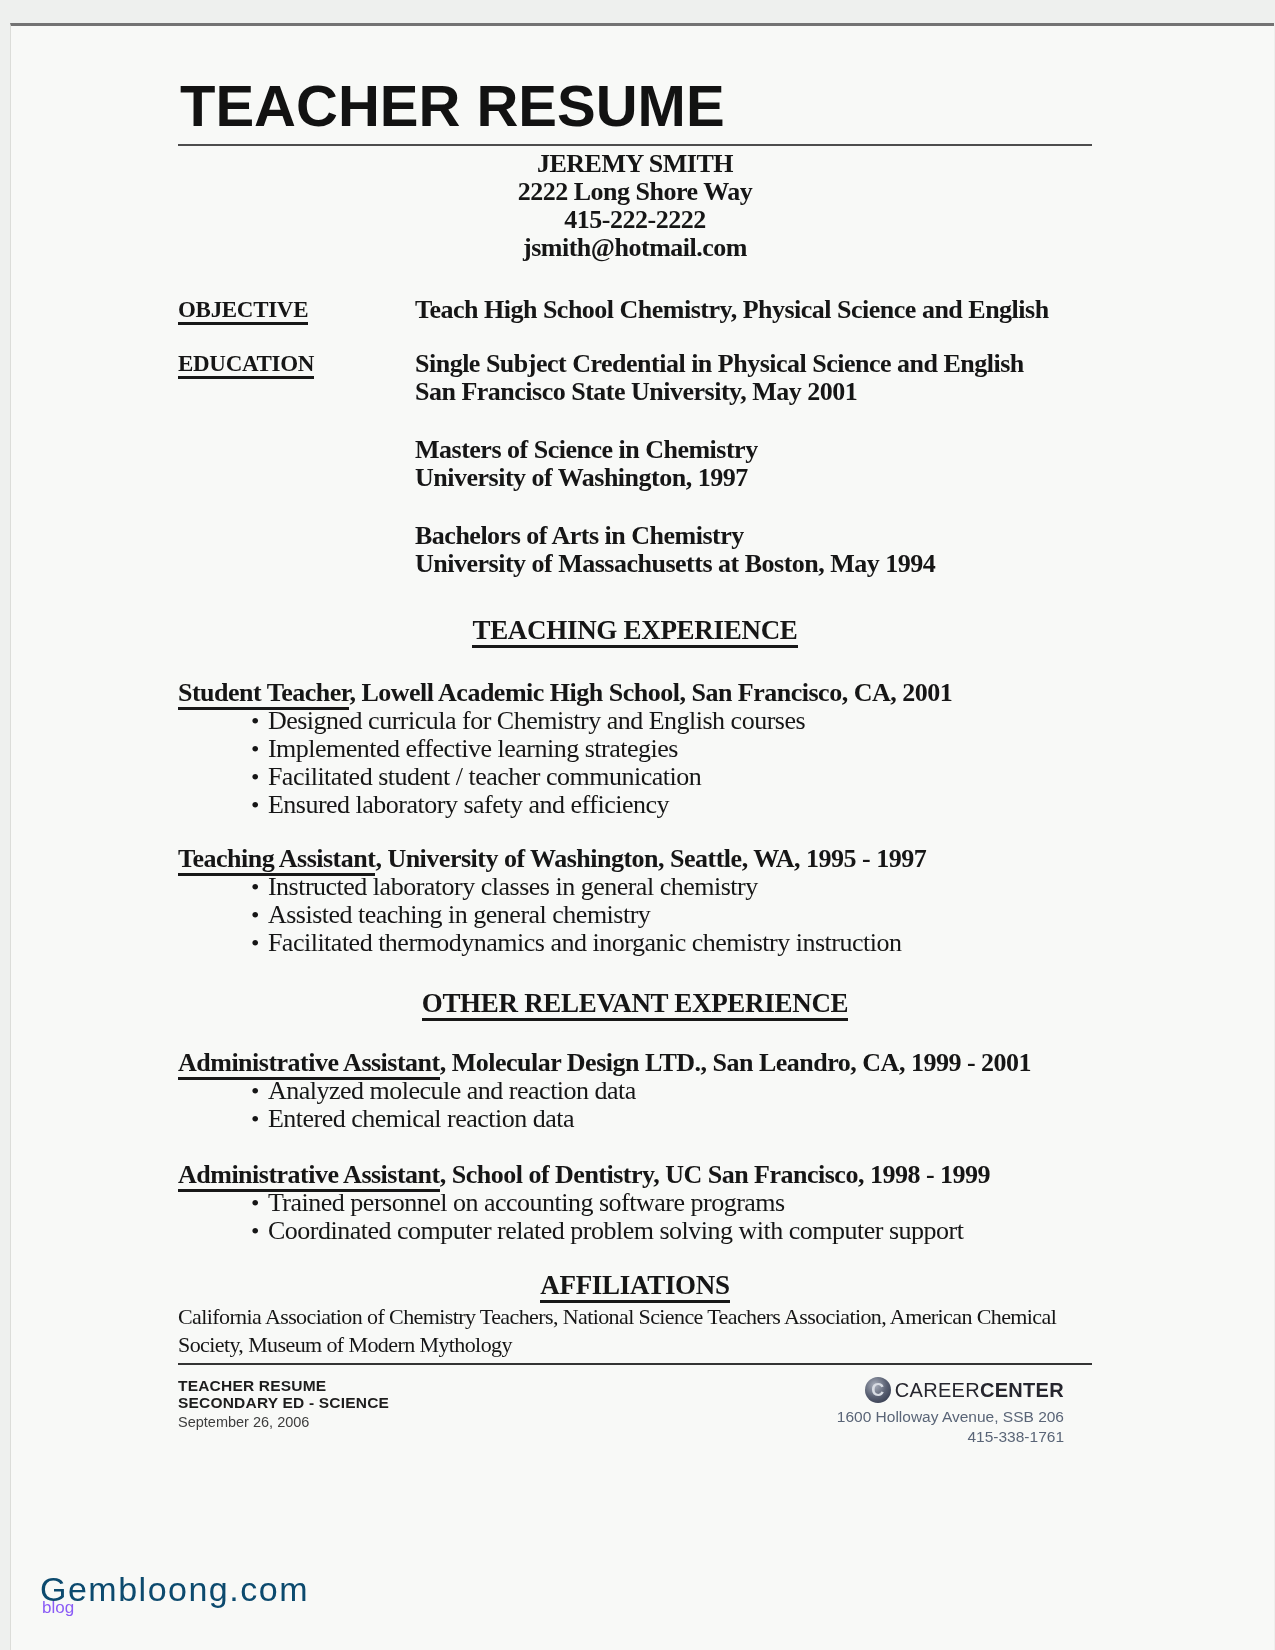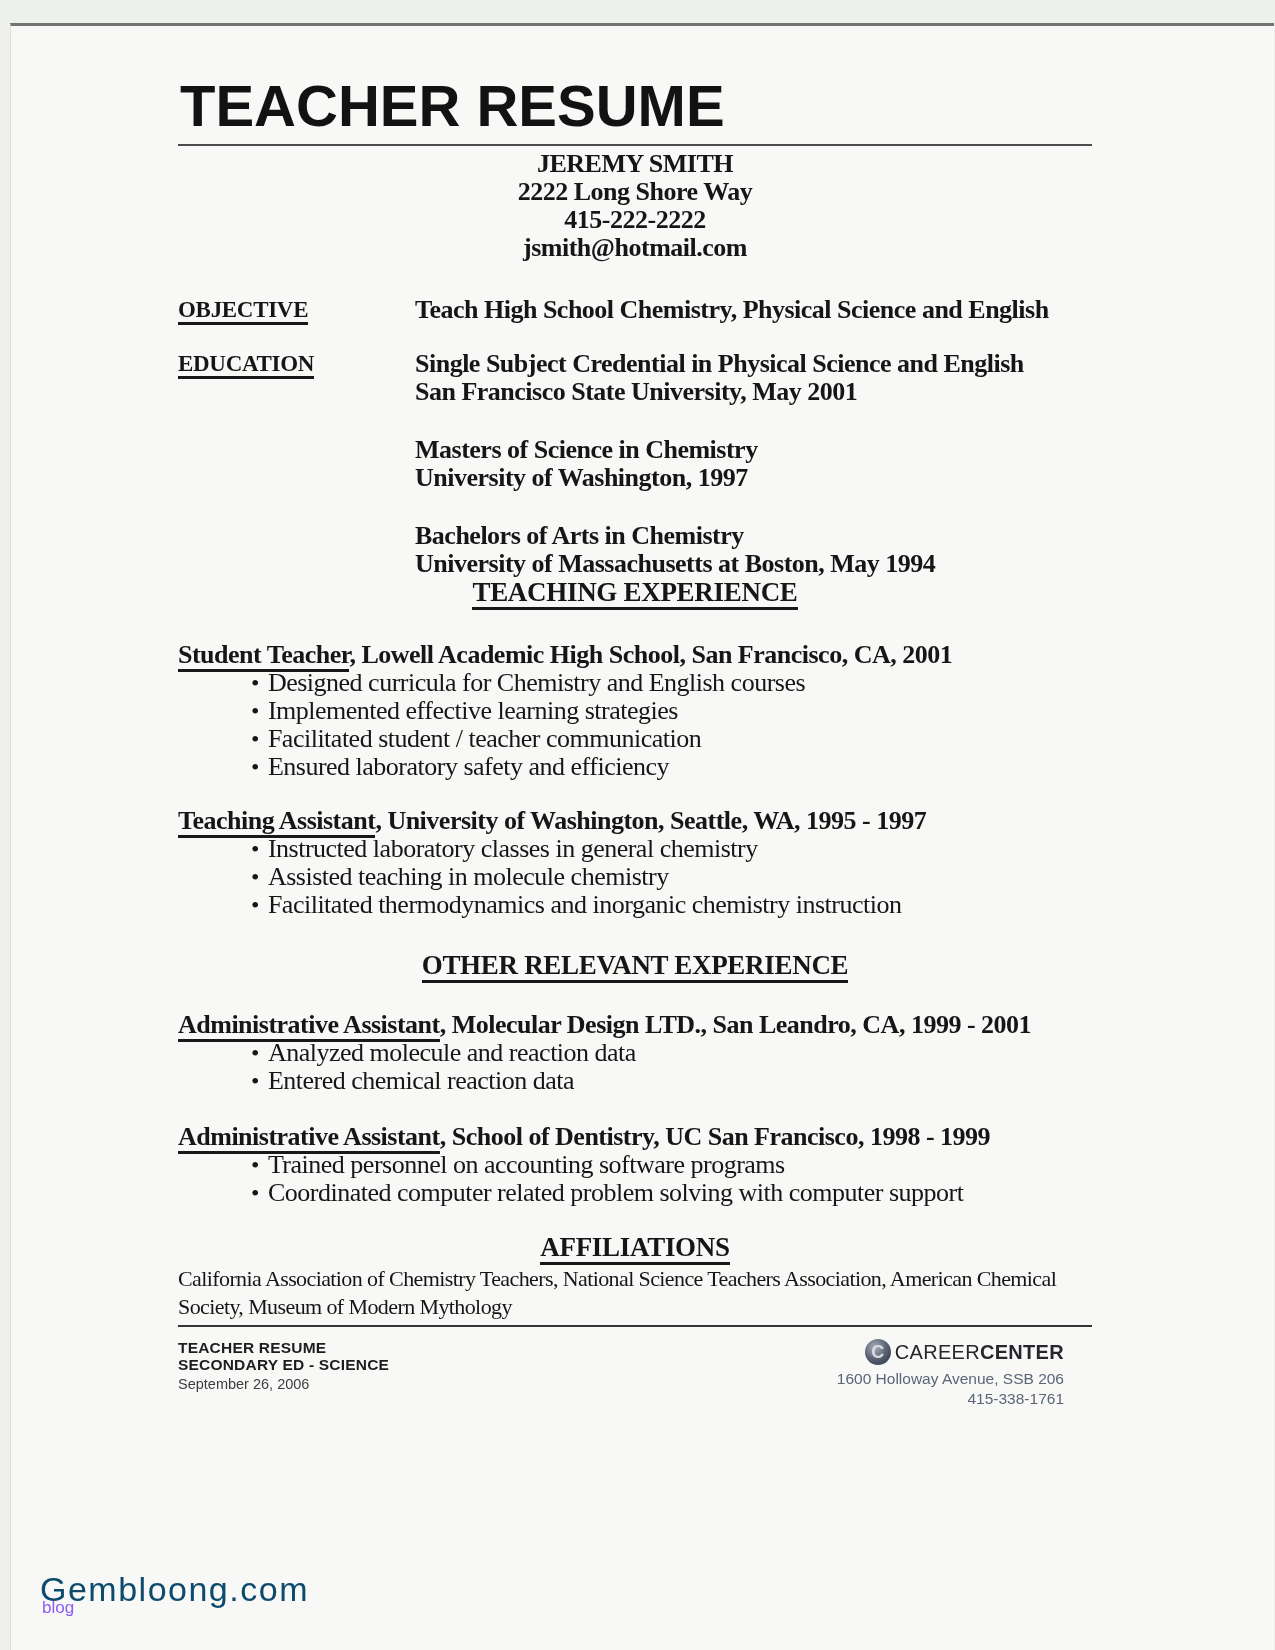--- a/index.html
+++ b/index.html
@@ -98,21 +98,21 @@
     letter-spacing: -0.5px;
     font-weight: normal;
   }
   .bullet::before {
     content: "\2022";
     font-size: 24px;
     margin-right: 9px;
   } .mt26 { margin-top: 26px; }
   .mt28 { margin-top: 28px; } .mt32 { margin-top: 32px; }
   .mt33 { margin-top: 33px; } .mt35 { margin-top: 35px; }
-  .mt38 { }
+  .mt38 { margin-top: 38px; }
   
   .affil-text {
     margin-top: 4px;
     font-size: 22px;
     line-height: 28px;
     letter-spacing: -0.6px;
     font-weight: normal;
   }
   
   .rule-footer {
@@ -239,21 +239,21 @@
       <div class="bullet">Implemented effective learning strategies</div>
       <div class="bullet">Facilitated student / teacher communication</div>
       <div class="bullet">Ensured laboratory safety and efficiency</div>
     </div>
 
     <div class="mt26">
       <div class="job-line">
         <span class="job-role">Teaching Assistant</span><span>, University of Washington, Seattle, WA, 1995 - 1997</span>
       </div>
       <div class="bullet">Instructed laboratory classes in general chemistry</div>
-      <div class="bullet">Assisted teaching in molecule chemistry</div>
+      <div class="bullet">Assisted teaching in general chemistry</div>
       <div class="bullet">Facilitated thermodynamics and inorganic chemistry instruction</div>
     </div>
 
     <div class="section-heading mt32">
       <span>OTHER RELEVANT EXPERIENCE</span>
     </div>
 
     <div class="mt32">
       <div class="job-line">
         <span class="job-role">Administrative Assistant</span><span>, Molecular Design LTD., San Leandro, CA, 1999 - 2001</span>

